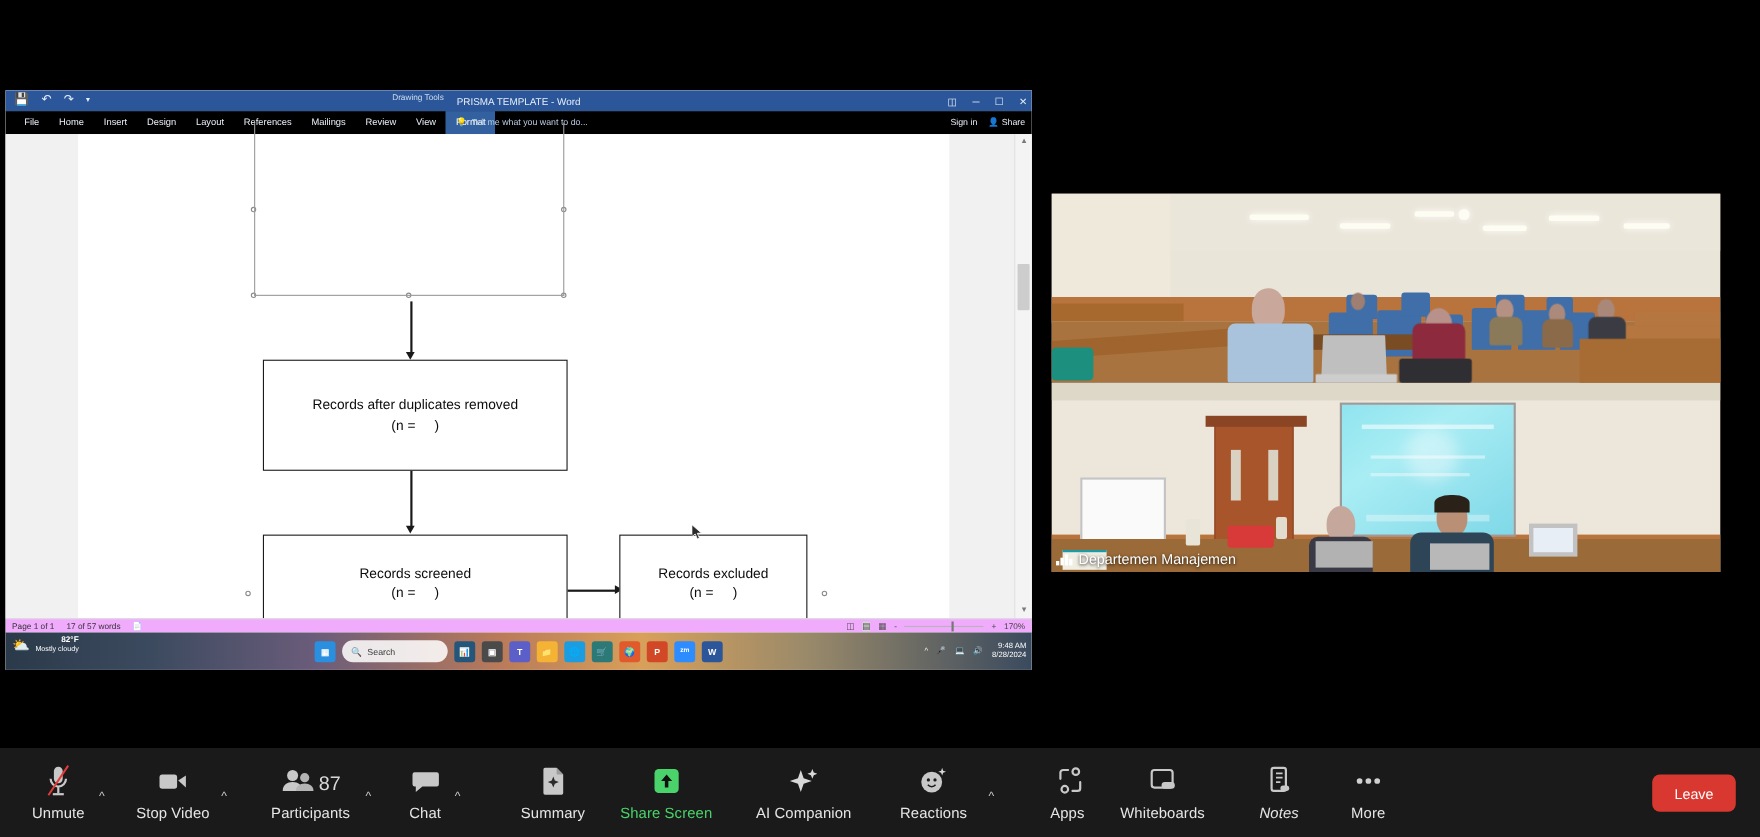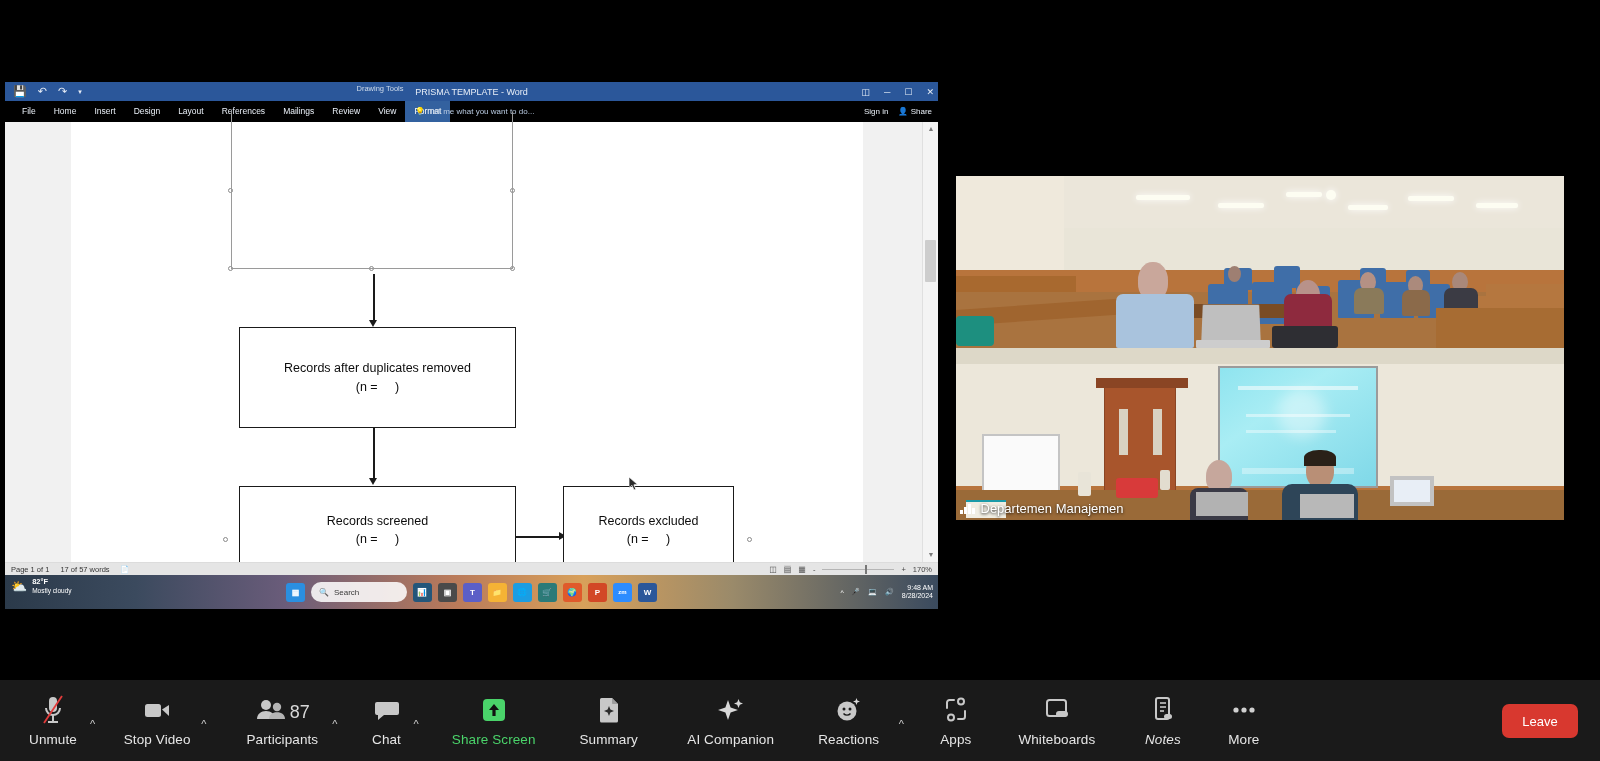--- a/index.html
+++ b/index.html
@@ -63,42 +63,42 @@
   .arrow-v { position:absolute; width:1.6px; background:#1a1a1a; }
   .arrow-h { position:absolute; height:1.6px; background:#1a1a1a; }
   .arrowhead-d { position:absolute; width:0; height:0;
     border-left:4.5px solid transparent; border-right:4.5px solid transparent;
     border-top:7px solid #1a1a1a; }
   .arrowhead-r { position:absolute; width:0; height:0;
     border-top:4.5px solid transparent; border-bottom:4.5px solid transparent;
     border-left:7px solid #1a1a1a; }
 
   
-  .word-status { position:relative; height:13px; background:#e5e5e5;
+  .word-status { position:relative; height:13px; background:#f0abfc;
     border-top:1px solid #dcdcdc; display:flex; align-items:center; }
   .ws-left { display:flex; align-items:center; gap:11px; margin-left:6px;
     color:#333; font-size:7.5px; }
   .ws-right { position:absolute; right:6px; display:flex; align-items:center;
     gap:7px; color:#444; font-size:7.5px; }
   .zoomslider { position:relative; width:72px; height:9px; }
   .zoomslider .bar { position:absolute; left:0; top:4px; width:72px; height:1px;
     background:#b5b5b5; }
   .zoomslider .knob { position:absolute; left:43px; top:0; width:2px; height:9px;
     background:#777; }
   .viewicon { font-size:8px; color:#555; }
   .viewicon.active { background:#d6d6d6; }
 
   
   .taskbar { position:relative; height:34px;
     background:linear-gradient(90deg,#2b3a4a 0%,#3b4a5e 14%,#6a5c7a 30%,#b97a5a 48%,#d8a05a 62%,#9a8a6a 78%,#3a4a5e 100%);
     overflow:hidden; }
   .tb-weather { position:absolute; left:6px; top:3px; display:flex;
     align-items:center; gap:5px; color:#fff; }
   .tb-weather .wtxt { display:flex; flex-direction:column; line-height:1.15; }
-  .tb-weather .t1 { font-size:7.5px; font-weight:bold; }
+  .tb-weather .t1 { font-size:7.5px; font-weight:bold;text-align:right; }
   .tb-weather .t2 { font-size:6.5px; }
   .tb-center { position:absolute; left:0; right:0; top:0; height:34px;
     display:flex; align-items:center; justify-content:center; gap:6px; }
   .tb-search { display:flex; align-items:center; gap:5px; width:96px; height:20px;
     background:rgba(255,255,255,.86); border-radius:10px; padding:0 8px;
     color:#3a3a3a; font-size:8px; }
   .tbicon { width:19px; height:19px; border-radius:3px; display:flex;
     align-items:center; justify-content:center; font-size:8px; color:#fff;
     font-weight:bold; }
   .tb-right { position:absolute; right:5px; top:0; height:34px; display:flex;
@@ -505,43 +505,43 @@
         <span class="ic">
           <svg width="26" height="30" viewBox="0 0 26 30">
             <path d="M3 7h20a2 2 0 0 1 2 2v9a2 2 0 0 1-2 2H10l-6 5v-5H3a2 2 0 0 1-2-2V9a2 2 0 0 1 2-2z" fill="#c8c8c8"></path>
           </svg>
         </span>
       </div>
       <div class="lb">Chat</div>
     </div>
     <span class="caret" style="margin-right:22px;">^</span>
 
-    <div class="zitem green" style="width:106px;">
-      <div class="ic-wrap">
-        <span class="ic">
-          <svg width="28" height="30" viewBox="0 0 28 30">
-            <rect x="3" y="4" width="22" height="22" rx="4" fill="#4ad36a"></rect>
-            <path d="M14 9 L19 15 H15.6 V21 H12.4 V15 H9 Z" fill="#111"></path>
-          </svg>
-        </span>
-      </div>
-      <div class="lb">Share Screen</div>
-    </div>
-
     <div class="zitem" style="width:100px; margin-left:12px;">
       <div class="ic-wrap">
         <span class="ic">
           <svg width="26" height="30" viewBox="0 0 26 30">
             <path d="M5 3h11l6 6v17a1.5 1.5 0 0 1-1.5 1.5h-15A1.5 1.5 0 0 1 4 26V4.5A1.5 1.5 0 0 1 5.5 3z" fill="#c8c8c8"></path>
             <path d="M16 3 L22 9 H16.8 A.8.8 0 0 1 16 8.2 Z" fill="#9d9d9d"></path>
             <path d="M13 11 L14.4 14.6 L18 16 L14.4 17.4 L13 21 L11.6 17.4 L8 16 L11.6 14.6 Z" fill="#2b2b2b"></path>
           </svg>
         </span>
       </div>
       <div class="lb">Summary</div>
+    </div>
+
+    <div class="zitem green" style="width:106px;">
+      <div class="ic-wrap">
+        <span class="ic">
+          <svg width="28" height="30" viewBox="0 0 28 30">
+            <rect x="3" y="4" width="22" height="22" rx="4" fill="#4ad36a"></rect>
+            <path d="M14 9 L19 15 H15.6 V21 H12.4 V15 H9 Z" fill="#111"></path>
+          </svg>
+        </span>
+      </div>
+      <div class="lb">Share Screen</div>
     </div>
 
     <div class="zitem" style="width:124px; margin-left:10px;">
       <div class="ic-wrap">
         <span class="ic">
           <svg width="30" height="30" viewBox="0 0 30 30">
             <path d="M12 5 L14.6 12.4 L22 15 L14.6 17.6 L12 25 L9.4 17.6 L2 15 L9.4 12.4 Z" fill="#d8d8d8"></path>
             <path d="M22.5 4 L23.8 7.2 L27 8.5 L23.8 9.8 L22.5 13 L21.2 9.8 L18 8.5 L21.2 7.2 Z" fill="#d8d8d8"></path>
           </svg>
         </span>
@@ -558,21 +558,21 @@
             <circle cx="15" cy="14" r="1.5" fill="#1a1a1a"></circle>
             <path d="M8.5 18.5a4.5 4.5 0 0 0 7 0" stroke="#1a1a1a" stroke-width="1.4" fill="none"></path>
             <path d="M21.5 3 L22.4 5.6 L25 6.5 L22.4 7.4 L21.5 10 L20.6 7.4 L18 6.5 L20.6 5.6 Z" fill="#d8d8d8"></path>
           </svg>
         </span>
       </div>
       <div class="lb">Reactions</div>
     </div>
     <span class="caret" style="margin-right:22px;">^</span>
 
-    <div class="zitem" style="width:60px;">
+    <div class="zitem" style="width:60px;align-items:flex-end;">
       <div class="ic-wrap">
         <span class="ic">
           <svg width="26" height="30" viewBox="0 0 26 30">
             <path d="M11 5 H6.5A2.5 2.5 0 0 0 4 7.5V13" stroke="#c8c8c8" stroke-width="2" fill="none" stroke-linecap="round"></path>
             <circle cx="18" cy="6.5" r="3" stroke="#c8c8c8" stroke-width="2" fill="none"></circle>
             <path d="M15 24 h4.5A2.5 2.5 0 0 0 22 21.5 V16" stroke="#c8c8c8" stroke-width="2" fill="none" stroke-linecap="round"></path>
             <circle cx="8" cy="22.5" r="3" stroke="#c8c8c8" stroke-width="2" fill="none"></circle>
           </svg>
         </span>
       </div>

